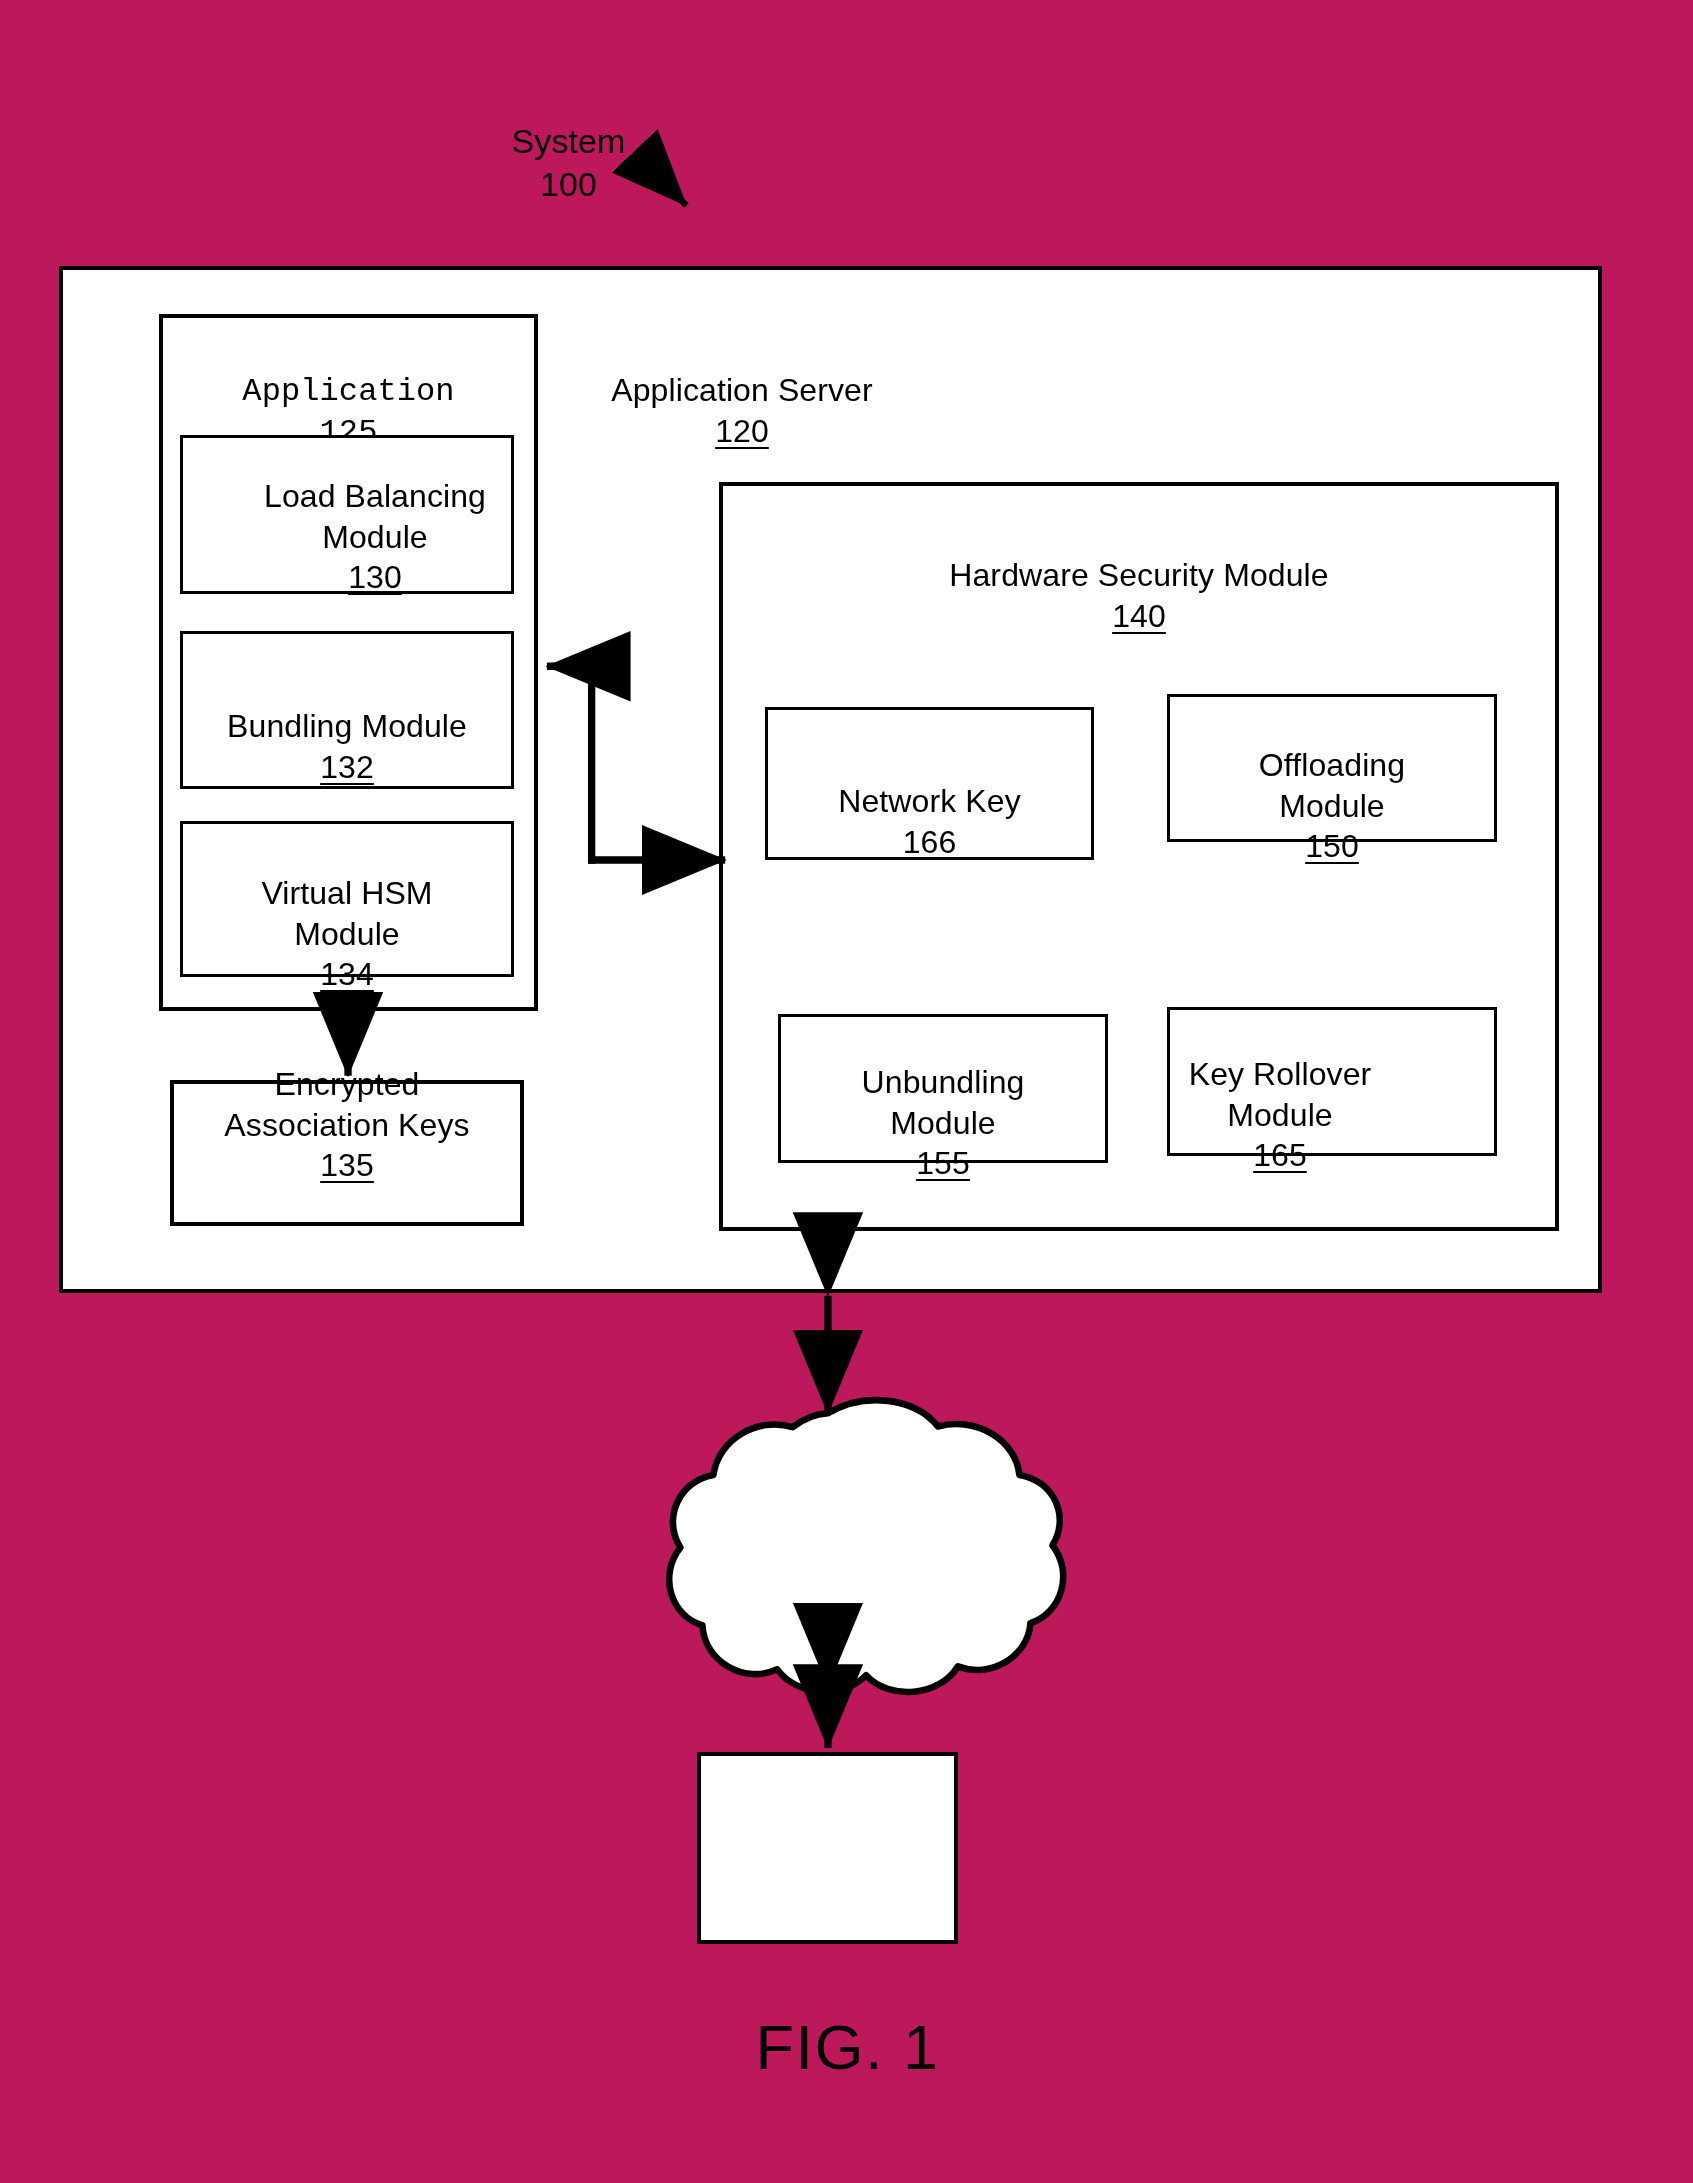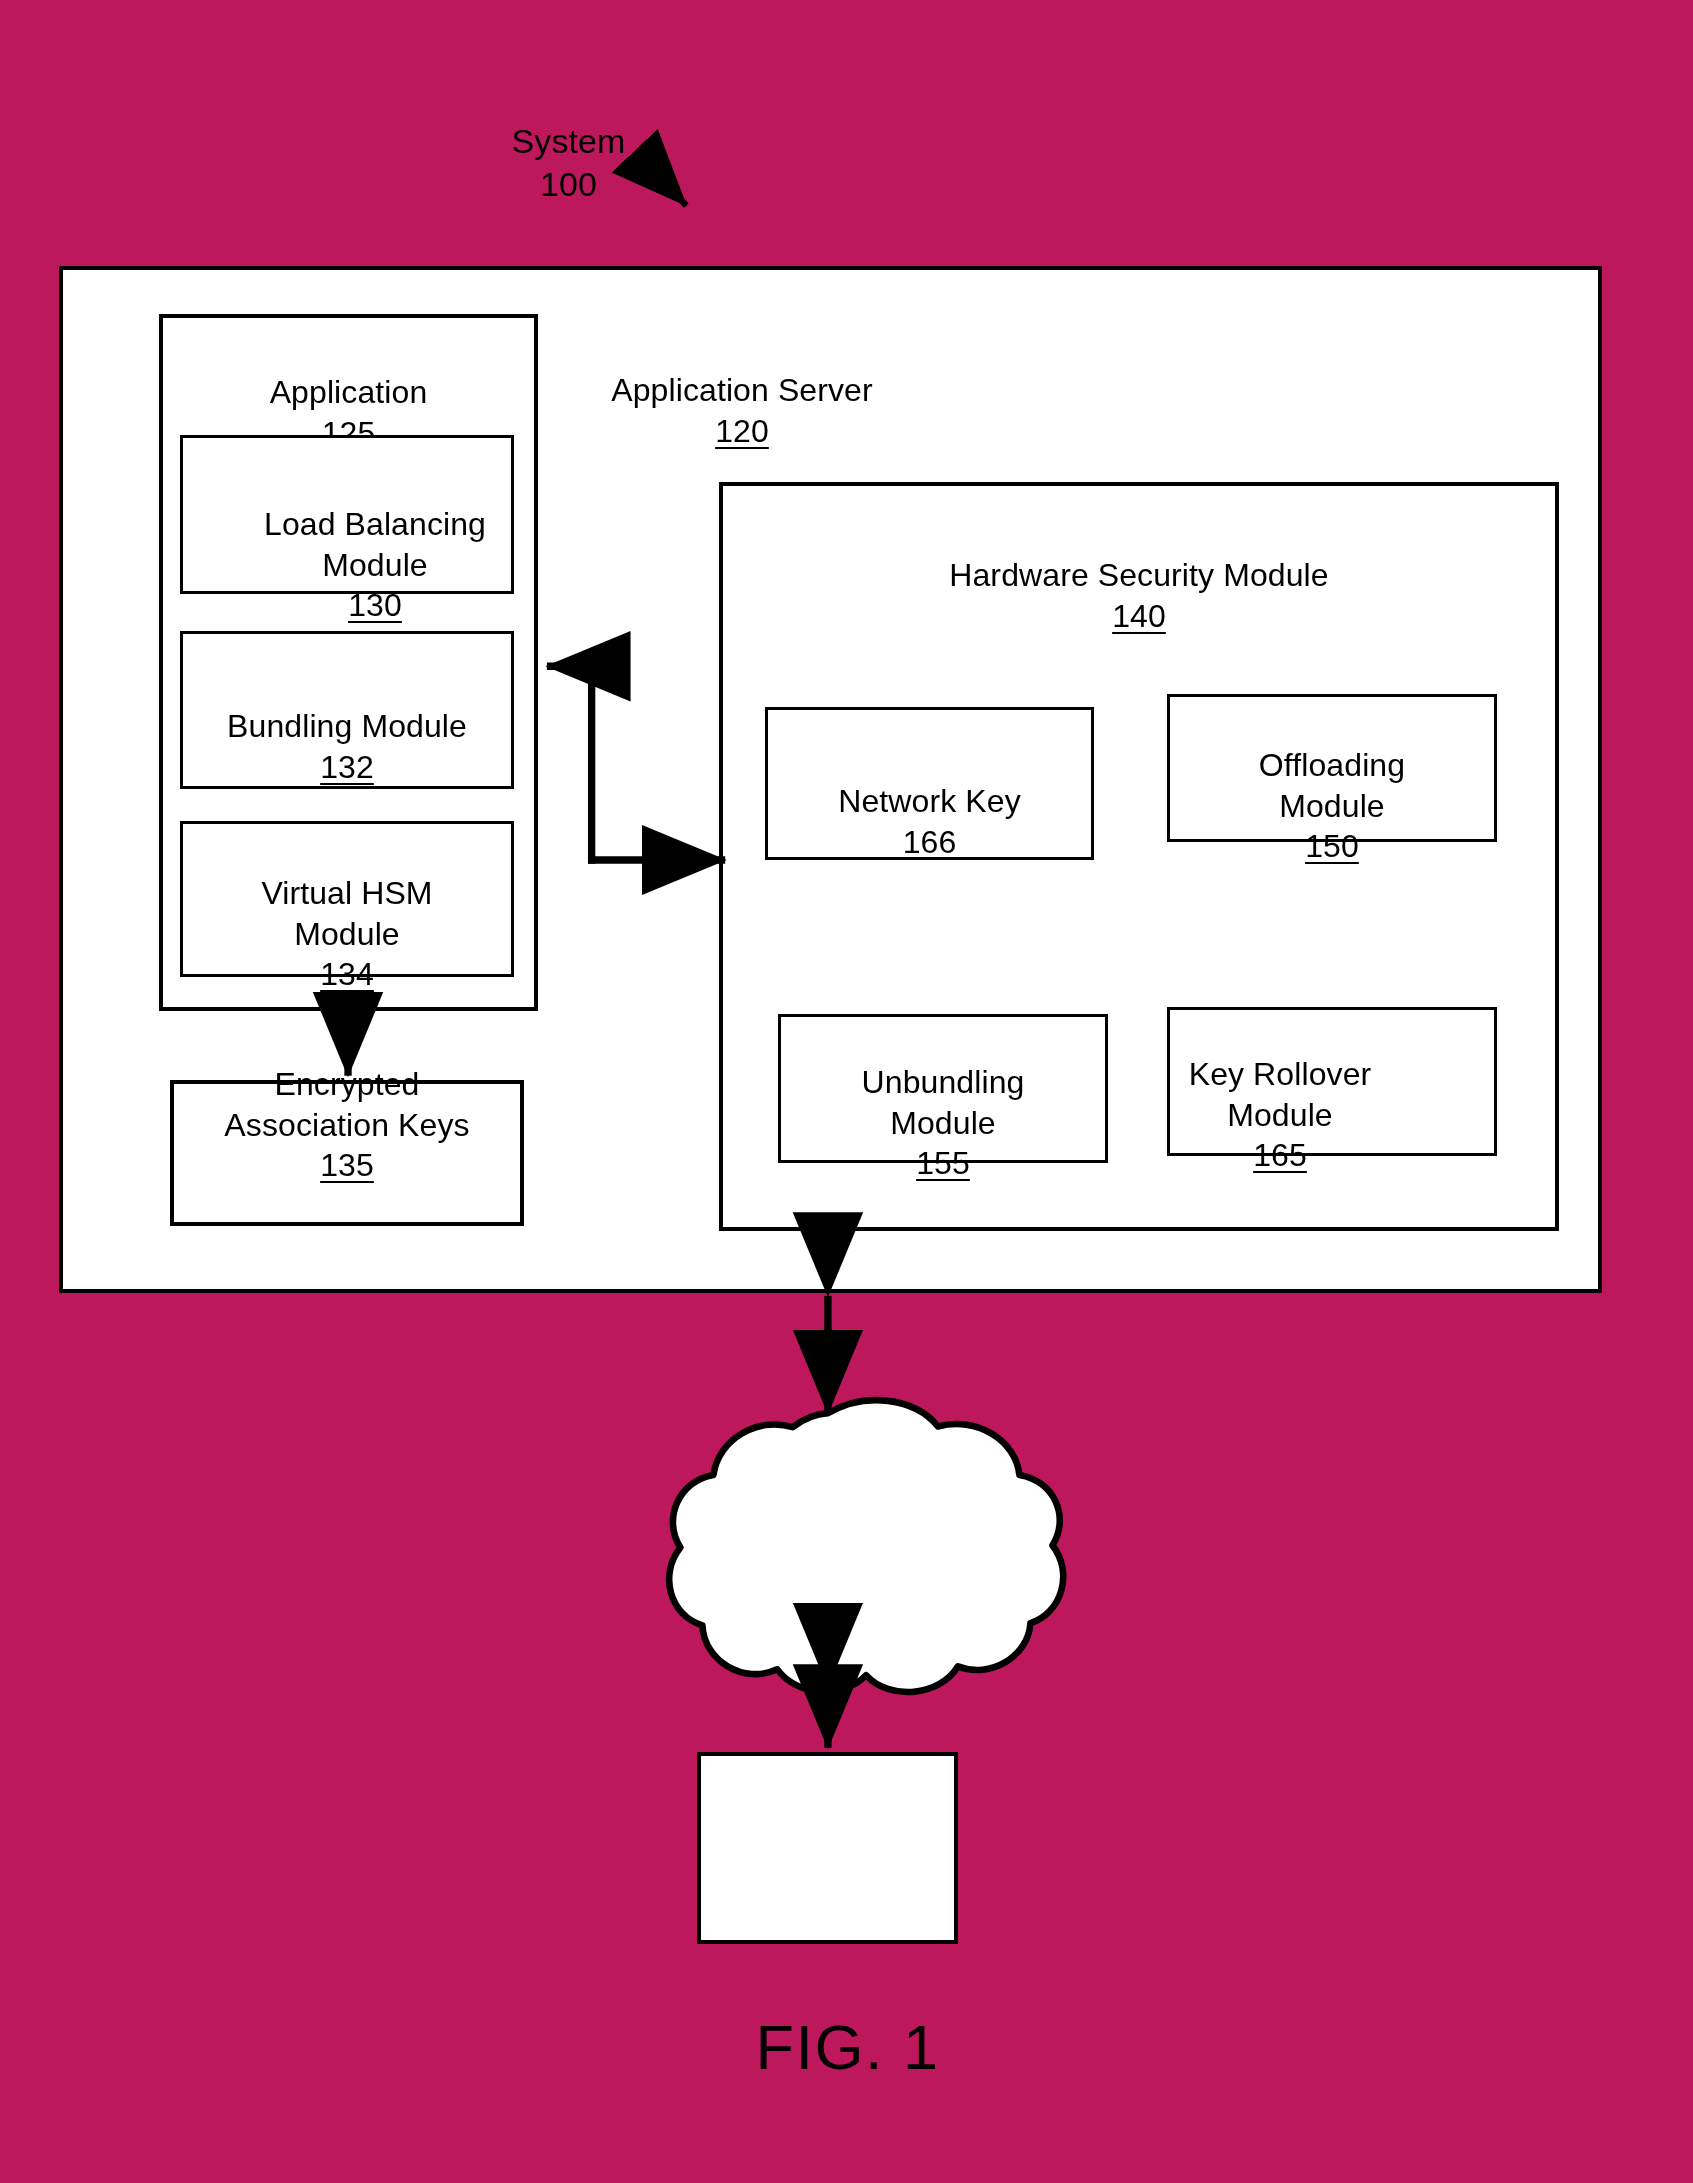--- a/index.html
+++ b/index.html
@@ -77,27 +77,27 @@
 
   <div class="box outer" style="left:59px; top:266px; width:1543px; height:1027px;"></div>
 
   <div class="lbl" style="left:588px; top:330px; width:308px;">
     <span>Application Server</span>
     <span class="num">120</span>
   </div>
 
   <div class="box" style="left:159px; top:314px; width:379px; height:697px;"></div>
 
-  <div class="lbl" style="left:159px; top:332px; width:379px;">
+  <div class="lbl" style="left:159px; top:332px; width:379px;font-family:Liberation Mono, monospace;">
     <span>Application</span>
     <span class="num">125</span>
   </div>
 
   <div class="box thin" style="left:180px; top:435px; width:334px; height:159px;"></div>
-  <div class="lbl" style="left:180px; top:464px; width:390px;">
+  <div class="lbl" style="left:180px; top:436px; width:390px;">
     <span>Load Balancing
 Module</span>
     <span class="num">130</span>
   </div>
 
   <div class="box thin" style="left:180px; top:631px; width:334px; height:158px;"></div>
   <div class="lbl" style="left:180px; top:666px; width:334px;">
     <span>Bundling Module</span>
     <span class="num">132</span>
   </div>

